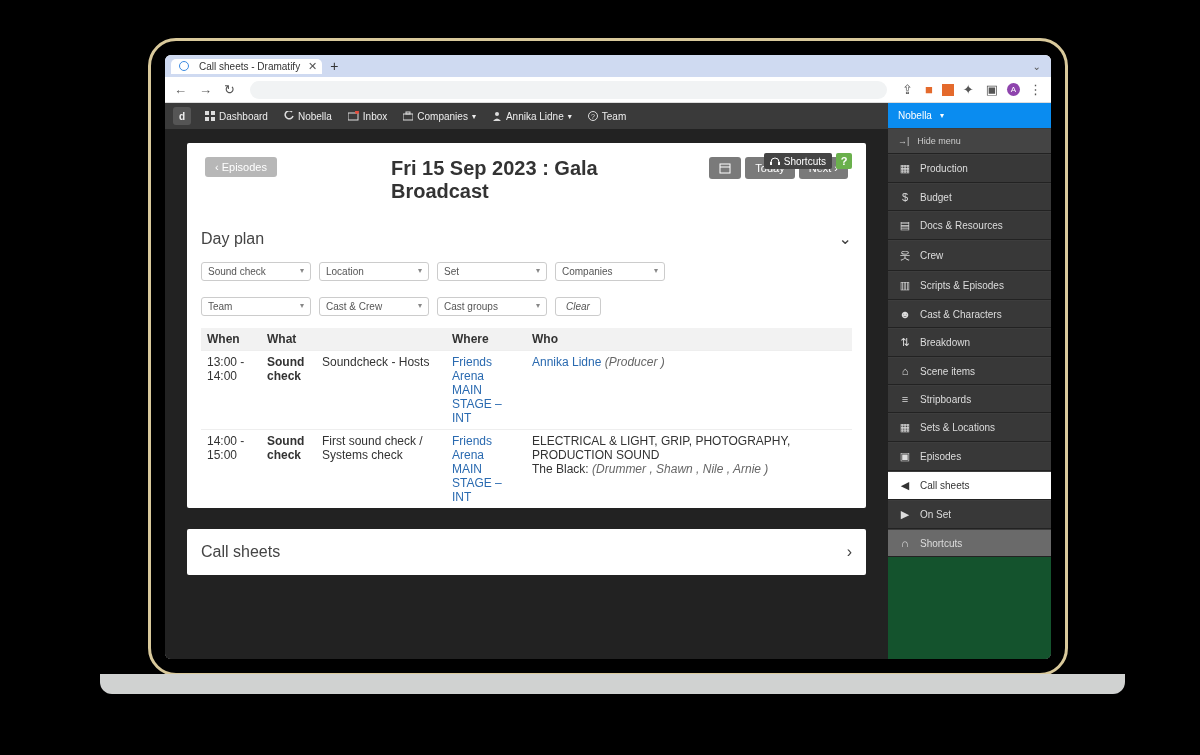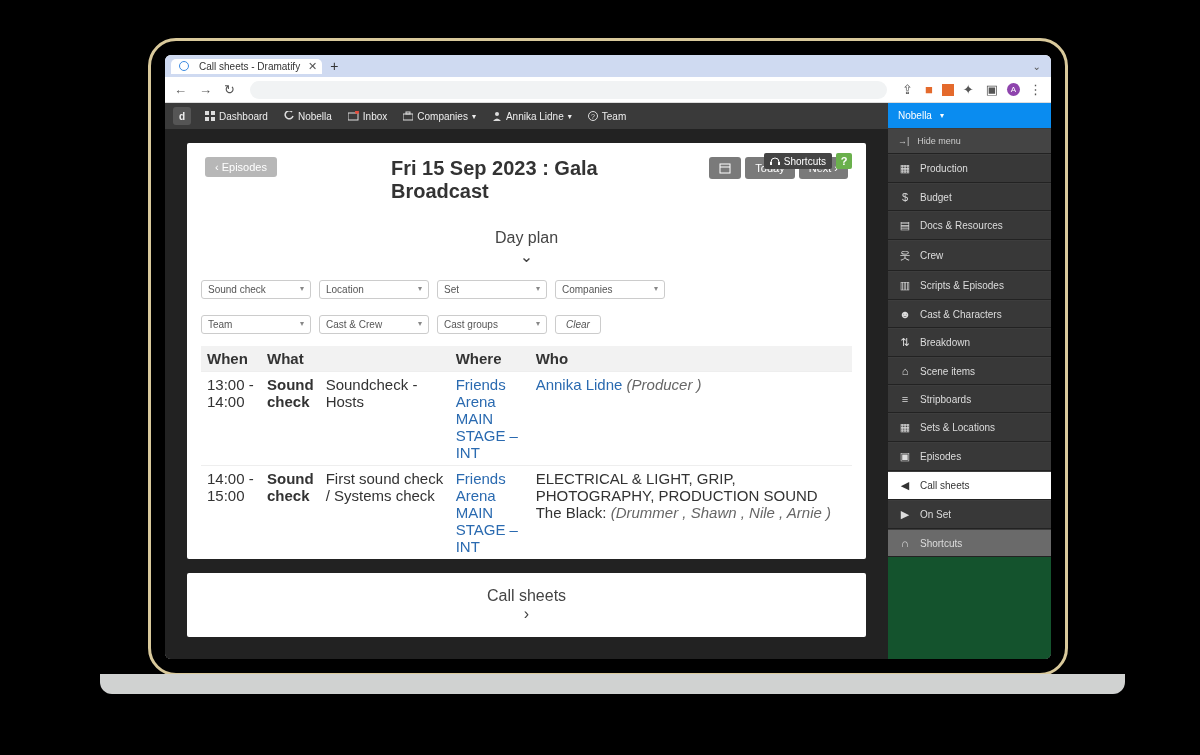--- a/index.html
+++ b/index.html
@@ -41,28 +41,28 @@
 .ribbon-q { background: #6ab04c; color: #fff; width: 16px; height: 16px; display: flex; align-items: center; justify-content: center; font-size: 11px; font-weight: bold; border-radius: 2px; }
 
 .header { display: flex; align-items: flex-start; padding: 14px 18px; gap: 14px; }
 .prev-btn { background: #b7b7b7; color: #fff; font-size: 11px; padding: 4px 10px; border-radius: 3px; display: flex; align-items: center; gap: 3px; }
 .title-area { flex: 1; padding-left: 100px;}
 .title-area h1 { font-size: 20px; color: #333; font-weight: bold; margin-bottom: 4px; }
 .title-area p { font-size: 11px; color: #444; }
 .nav-btns { display: flex; gap: 4px; }
 .nav-btn { background: #7a7a7a; color: #fff; font-size: 11px; padding: 5px 10px; border-radius: 3px; display: flex; align-items: center; gap: 3px; }
 
-.section-hd { display: flex; justify-content: space-between; align-items: center; padding: 8px 14px; font-size: 16px; color: #444; flex-direction: column; }
+.section-hd { display: flex; justify-content: space-between; align-items: center; padding: 8px 14px; font-size: 16px; color: #444; }
 
 .filters { display: flex; flex-wrap: wrap; gap: 8px; padding: 6px 14px; }
 .select { width: 110px; font-size: 10px; color: #555; padding: 3px 6px; border: 1px solid #ccc; border-radius: 3px; background: #fff; position: relative; }
 .select .caret { position: absolute; right: 6px; font-size: 8px; color: #888; }
 .clear-btn { font-size: 10px; color: #555; padding: 3px 10px; border: 1px solid #ccc; border-radius: 3px; font-style: italic; }
 
-table { width: calc(100% - 28px); margin: 6px 14px 14px; border-collapse: collapse; font-size: 15px; color: #333; }
+table { width: calc(100% - 28px); margin: 6px 14px 21px; border-collapse: collapse; font-size: 12px; color: #333; }
 th { text-align: left; background: #f2f2f2; padding: 4px 6px; font-weight: bold; }
 td { padding: 4px 6px; vertical-align: top; border-top: 1px solid #eee; }
 td.link, .link { color: #2a6ab0; }
 .italic { font-style: italic; color: #666; }
 
 .section-hd.collapsed { border-top: none; padding: 14px; }
 
 .sidebar { width: 163px; background: #14532d; font-size: 10px; color: #ddd; }
 .side-item { padding: 7px 10px; display: flex; align-items: center; gap: 8px; border-bottom: 1px solid #222; border-top: 1px solid #3d3d3d; background: #383838; }
 .side-item .icon { width: 14px; text-align: center; font-size: 11px; }

